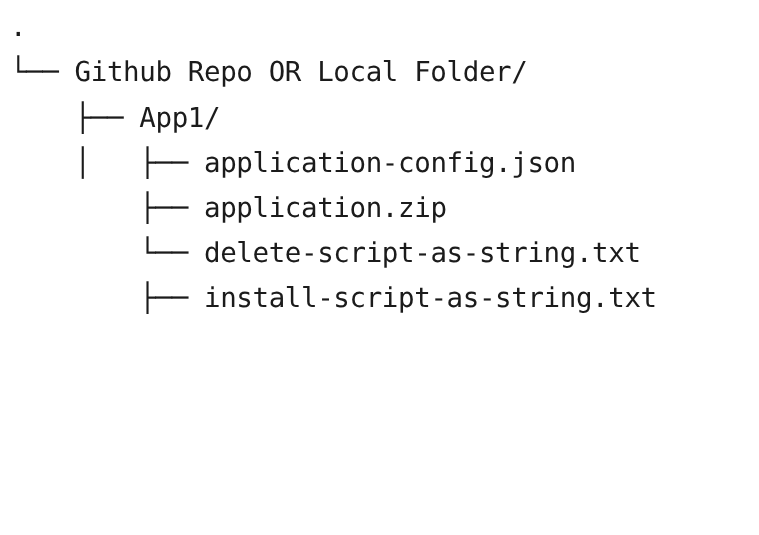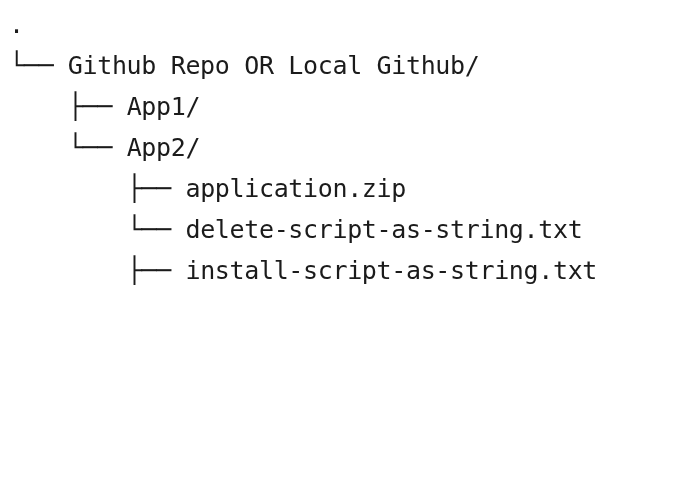--- a/index.html
+++ b/index.html
@@ -43,29 +43,29 @@
     color: #1b1b1b;
   }
 </style>
 </head>
 <body>
 
 <div id="tree-root">
 
   <div class="tree-line"><span class="branch"></span><span class="branch"></span><span class="label">.</span></div>
 
-  <div class="tree-line"><span class="branch"></span><span class="branch">└── </span><span class="label">Github Repo OR Local Github/</span></div>
+  <div class="tree-line"><span class="branch"></span><span class="branch">└── </span><span class="label">Github Repo OR Local Folder/</span></div>
 
   <div class="tree-line"><span class="branch">    </span><span class="branch">├── </span><span class="label">App1/</span></div>
 
 
+  <div class="tree-line"><span class="branch">    │   </span><span class="branch">├── </span><span class="label">application-config.json</span></div>
 
 
 
-  <div class="tree-line"><span class="branch">    </span><span class="branch">└── </span><span class="label">App2/</span></div>
 
   <div class="tree-line"><span class="branch">        </span><span class="branch">├── </span><span class="label">application.zip</span></div>
 
   <div class="tree-line"><span class="branch">        </span><span class="branch">└── </span><span class="label">delete-script-as-string.txt</span></div>
 
   <div class="tree-line"><span class="branch">        </span><span class="branch">├── </span><span class="label">install-script-as-string.txt</span></div>
 
 </div>
 
 </body></html>

